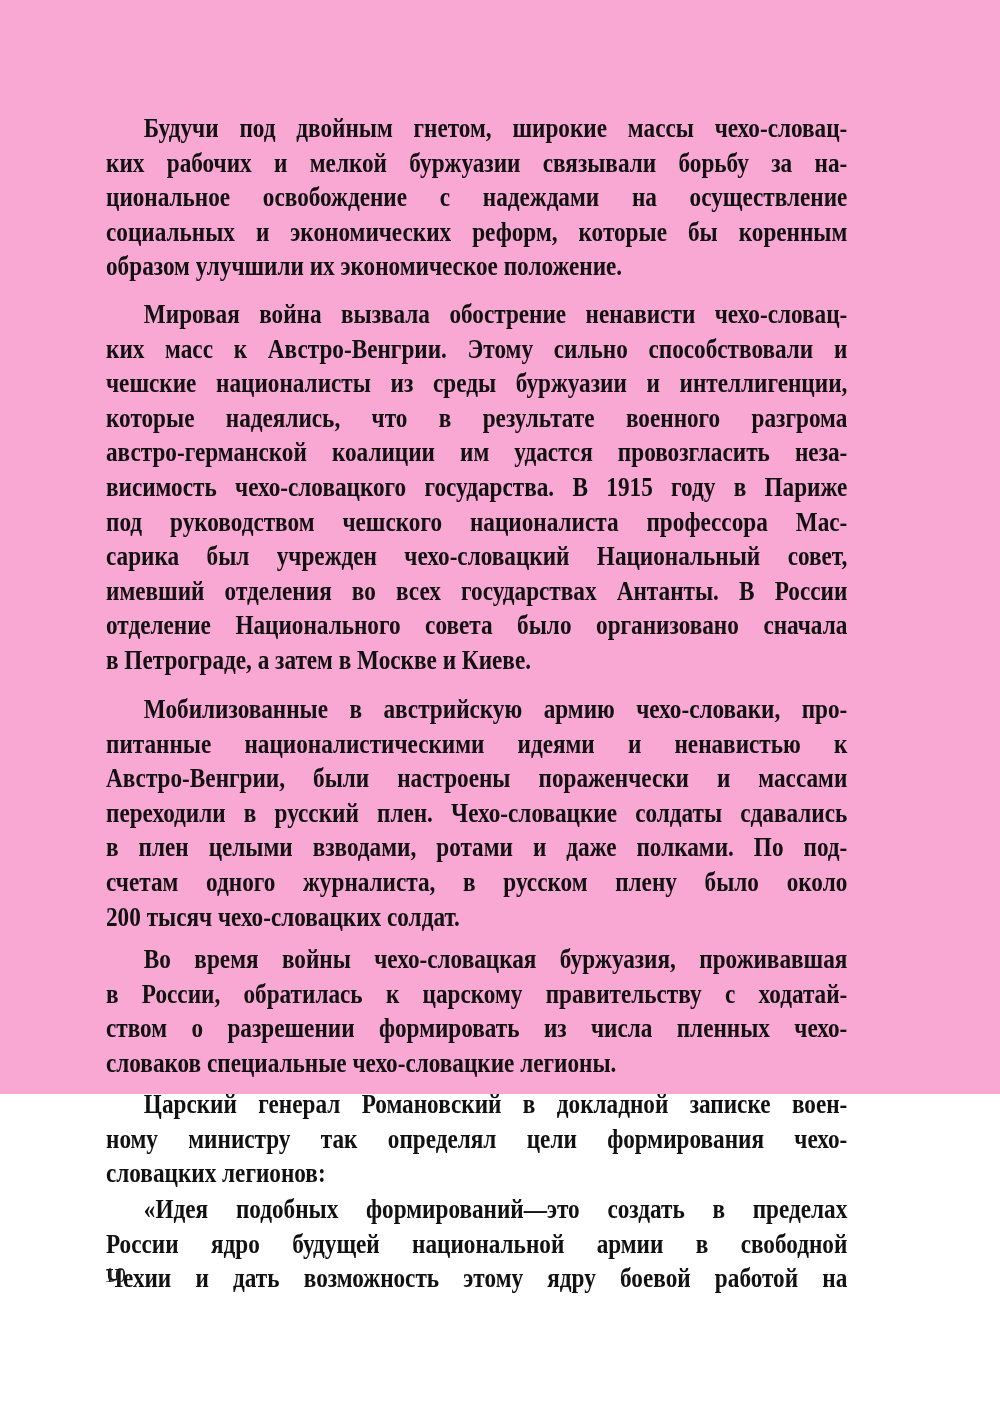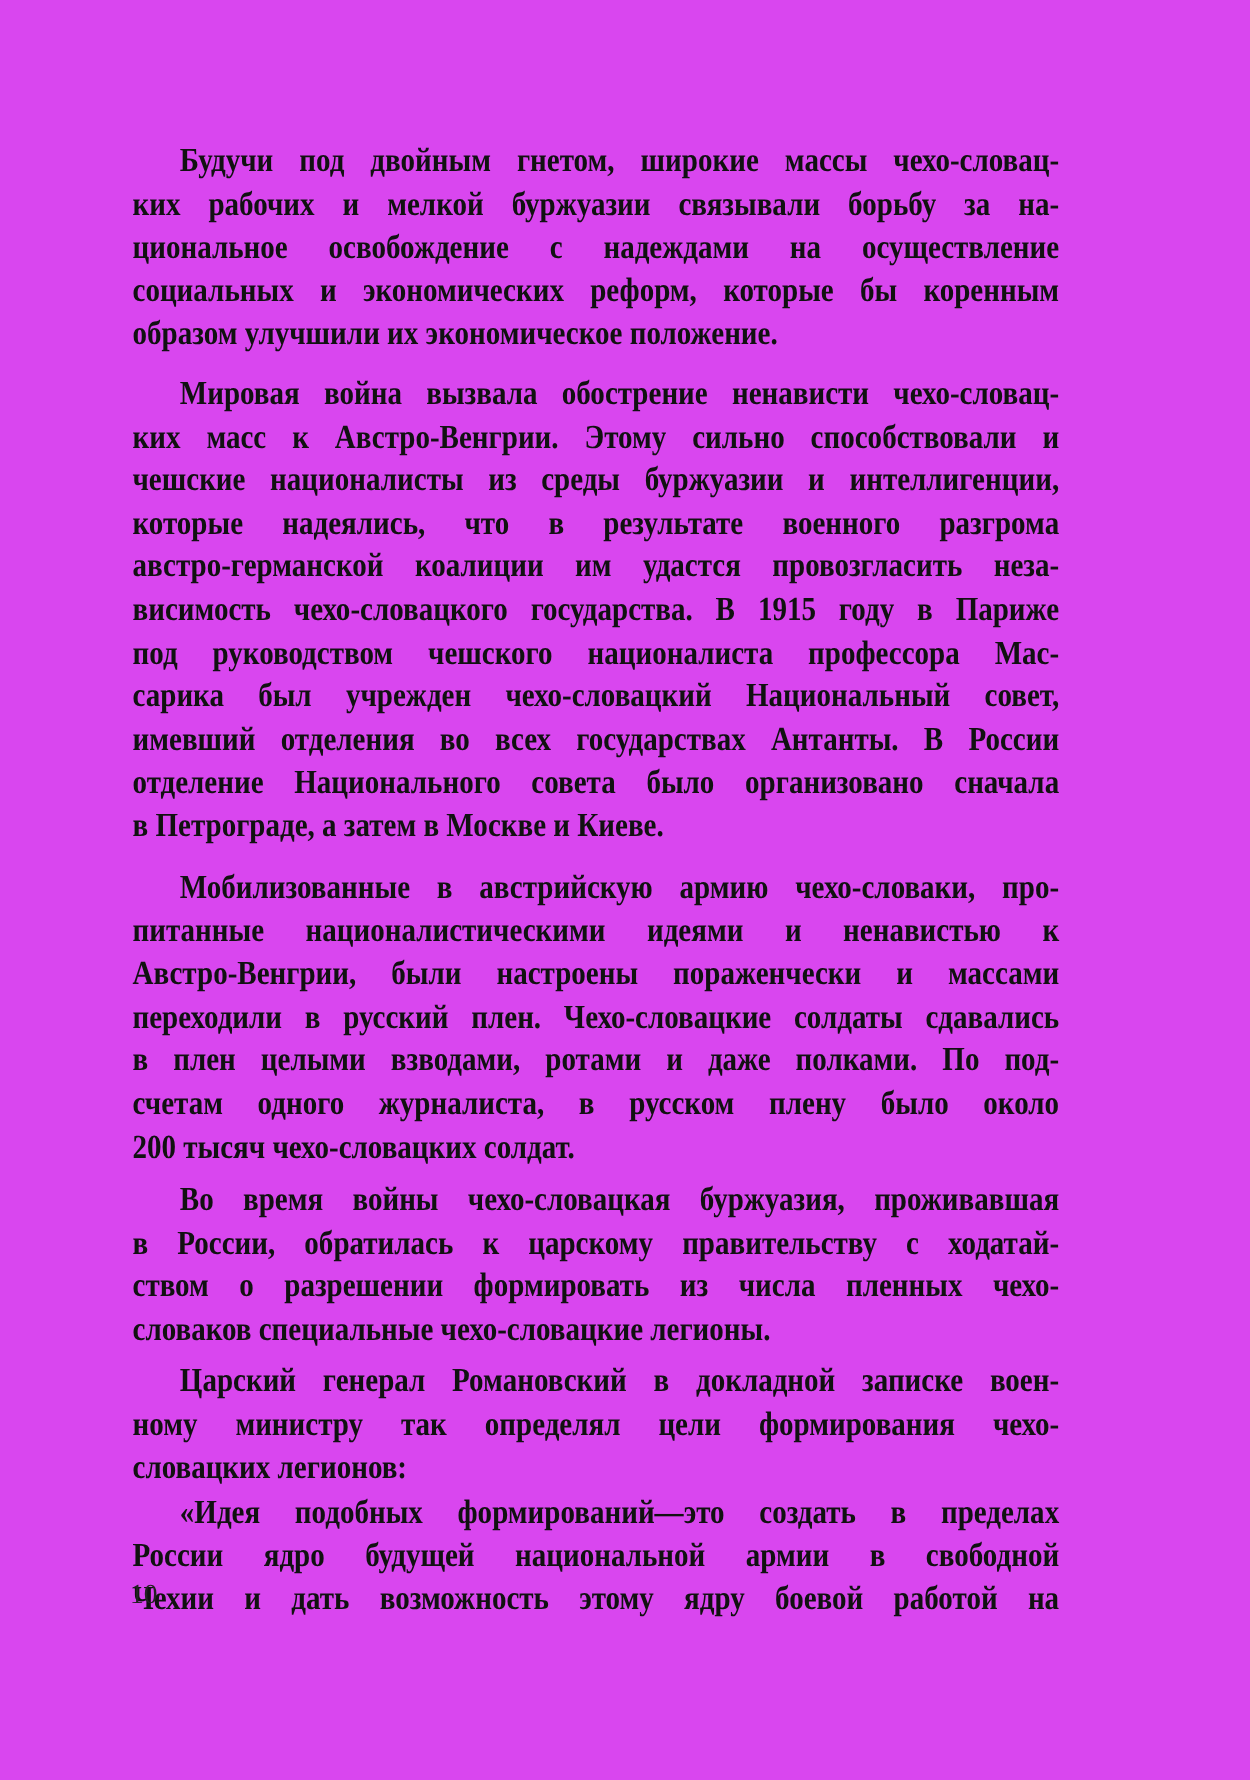--- a/index.html
+++ b/index.html
@@ -1,18 +1,18 @@
 <!DOCTYPE html>
 <html><head>
 <meta charset="utf-8">
 <style>
   html, body { margin: 0; padding: 0; background: #ffffff; }
   body { width: 1000px; height: 1424px; position: relative; overflow: hidden; }
   .page {
-    position: absolute; left: 0; top: 0; width: 1000px; height: 1424px; background: #d946ef; text-decoration: underline;
+    position: absolute; left: 0; top: 0; width: 1000px; height: 1094px; background: #f9a8d4; text-decoration: underline;
   }
   .text-block {
     position: absolute; left: 106px; width: 742px;
     font-family: "Liberation Serif", "DejaVu Serif", serif;
     font-size: 27px; color: #111; line-height: 34.6px;
     font-weight: bold;
     transform: scaleX(0.86); transform-origin: left top;
   }
   .text-block .line {
     display: block; white-space: nowrap; text-align: justify;

